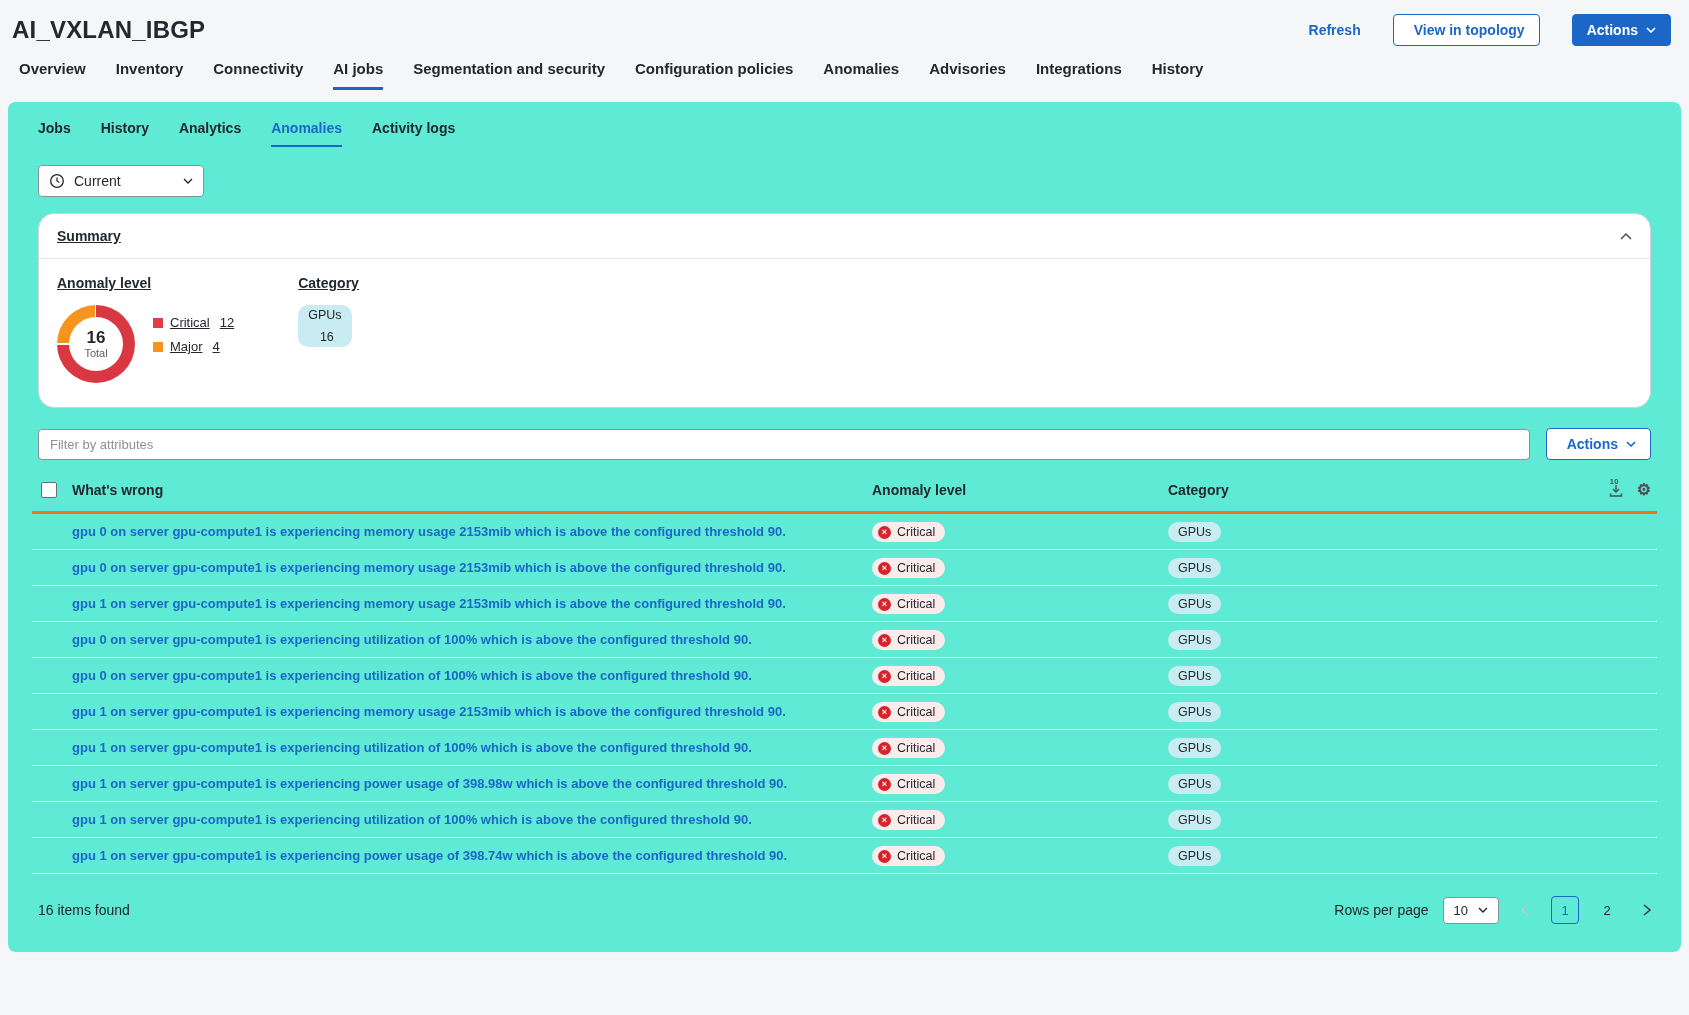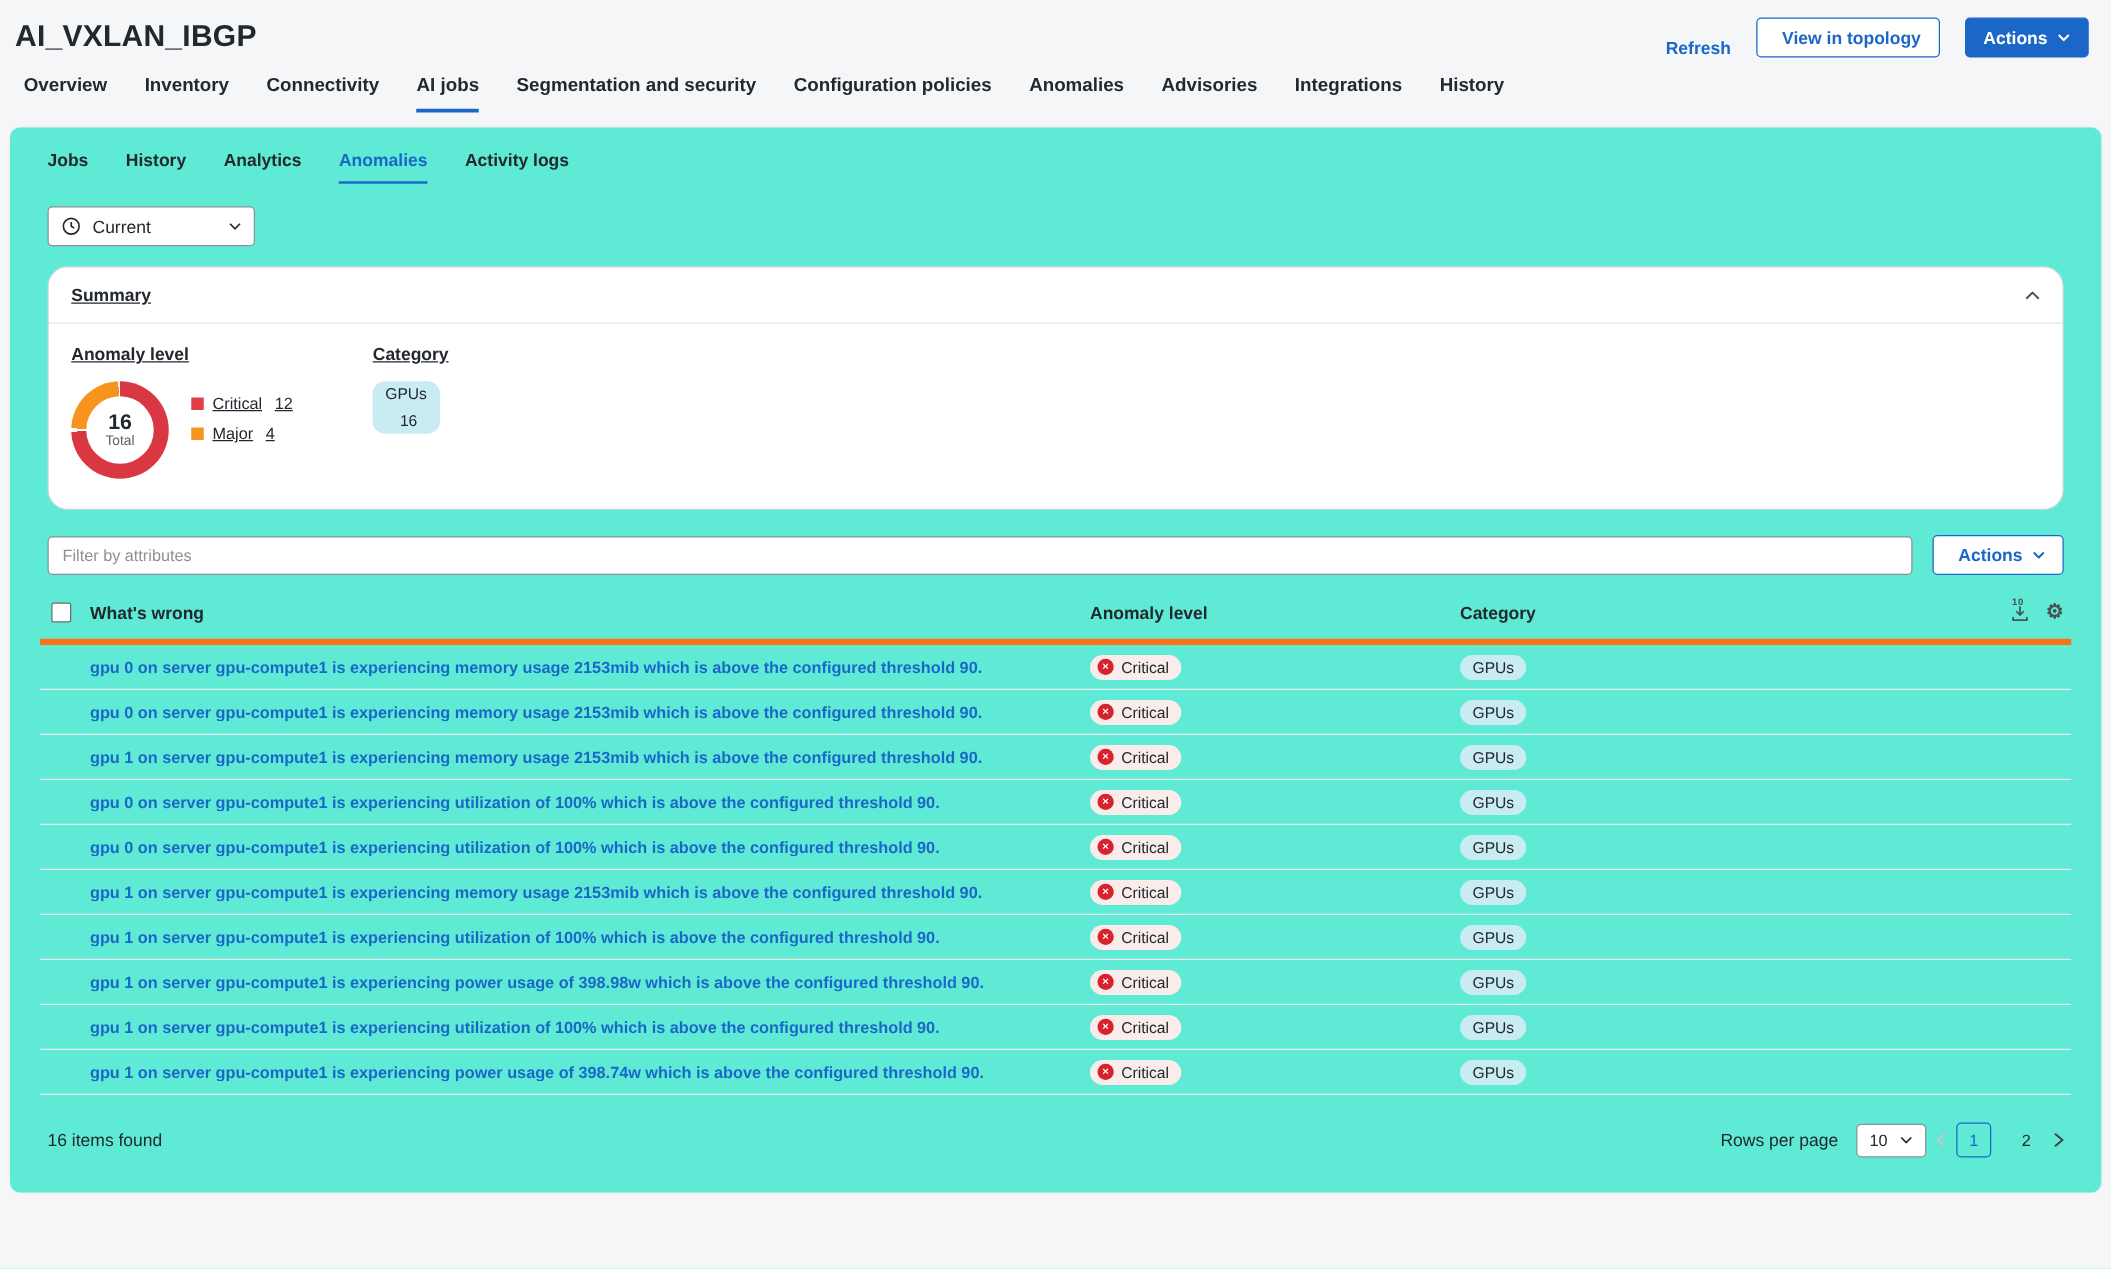--- a/index.html
+++ b/index.html
@@ -8,21 +8,21 @@
     background:#f5f6f7;
     font-family:"Liberation Sans", sans-serif;
     color:#23282e;
     overflow:hidden;
   }
   svg { display:block; }
 
   
   .topbar { display:flex; justify-content:space-between; align-items:center; padding:14px 18px 8px 12px; }
   .page-title { font-size:24px; font-weight:700; letter-spacing:.2px; }
-  .top-actions { display:flex; align-items:flex-end; gap:20px; }
+  .top-actions { display:flex; align-items:center; gap:32px; }
   .link { color:#1b67c8; font-size:14px; font-weight:600; cursor:pointer; }
   .btn { border-radius:4px; font-size:14px; font-weight:600; padding:7px 14px; cursor:pointer; display:inline-flex; align-items:center; gap:8px; }
   .btn-outline { background:#fff; border:1px solid #1b67c8; color:#1b67c8;padding-left:20px; }
   .btn-filled  { background:#1b67c8; border:1px solid #1b67c8; color:#fff; }
 
   
   .main-tabs { display:flex; gap:30px; padding:6px 12px 0 19px; }
   .main-tab { font-size:15px; font-weight:700; padding-bottom:10px; cursor:pointer; color:#23282e; border-bottom:3px solid transparent; }
   .main-tab.active { border-bottom-color:#1b67c8; }
 
@@ -64,40 +64,40 @@
   .crit-icon { width:13px; height:13px; border-radius:50%; background:#d6232e; color:#fff; font-size:9px; font-weight:700;
                display:inline-flex; align-items:center; justify-content:center; line-height:1; }
 
   
   .filter-row { display:flex; gap:16px; margin:20px 6px 0; align-items:center; }
   .filter-input { flex:1; height:31px; border:1px solid #8a9199; border-radius:4px; padding:0 11px; font-size:13px; color:#23282e; background:#fff; outline:none; font-family:inherit; }
   .filter-input::placeholder { color:#8a9197; }
 
   
   .table { margin:14px 0 0; }
-  .thead { display:flex; align-items:center; padding:8px 0 13px; border-bottom:5px solid #f97316; font-size:14px; font-weight:700; }
+  .thead { display:flex; align-items:center; padding:8px 0 13px; border-bottom:3px solid #f97316; font-size:14px; font-weight:700; }
   .col-check { width:40px; padding-left:9px; display:flex; }
   .col-what { width:800px; }
   .col-level { width:296px; }
   .col-cat { flex:1; }
   .col-icons { width:66px; display:flex; align-items:center; gap:14px; justify-content:flex-end; padding-right:6px; }
   .checkbox { width:16px; height:16px; border:1px solid #69707a; border-radius:2px; background:#fff; cursor:pointer; }
   .trow { display:flex; align-items:center; height:36px; border-bottom:1px solid #ececee; }
   .cell-check { width:40px; }
   .cell-what { width:800px; color:#1b67c8; font-weight:700; font-size:13px; text-decoration:none; cursor:pointer;
                white-space:nowrap; overflow:hidden; text-overflow:ellipsis; }
   .cell-level { width:296px; }
   .cell-cat { flex:1; }
   .tbl-icon { position:relative; color:#4a5056; cursor:pointer; }
   .exp-num { position:absolute; top:-6px; left:1px; font-size:7.5px; font-weight:700; color:#4a5056; letter-spacing:.5px; }
   .gear { font-size:16px; line-height:1; color:#4a5056; cursor:pointer; }
 
   
   .tfooter { display:flex; align-items:center; justify-content:space-between; padding:22px 6px 20px; font-size:14px; }
-  .pager-zone { display:flex; align-items:center; gap:8px; }
+  .pager-zone { display:flex; align-items:center; gap:22px; }
   .rpp { display:flex; align-items:center; gap:14px; }
   .rpp-select { display:flex; align-items:center; gap:10px; border:1px solid #8a9199; border-radius:4px; padding:5px 10px; background:#fff; font-size:13px; cursor:pointer; }
   .page-list { display:flex; align-items:center; gap:14px; }
   .page-num { min-width:28px; height:28px; display:flex; align-items:center; justify-content:center; font-size:13px; border-radius:4px; cursor:pointer; border:1px solid transparent; }
   .page-num.active { border-color:#1b67c8; color:#1b67c8; }
   .chev { cursor:pointer; color:#3e4246; display:flex; align-items:center; }
   .chev.disabled { color:#c3c7cb; cursor:default; }
 </style>
 </head>
 <body>

